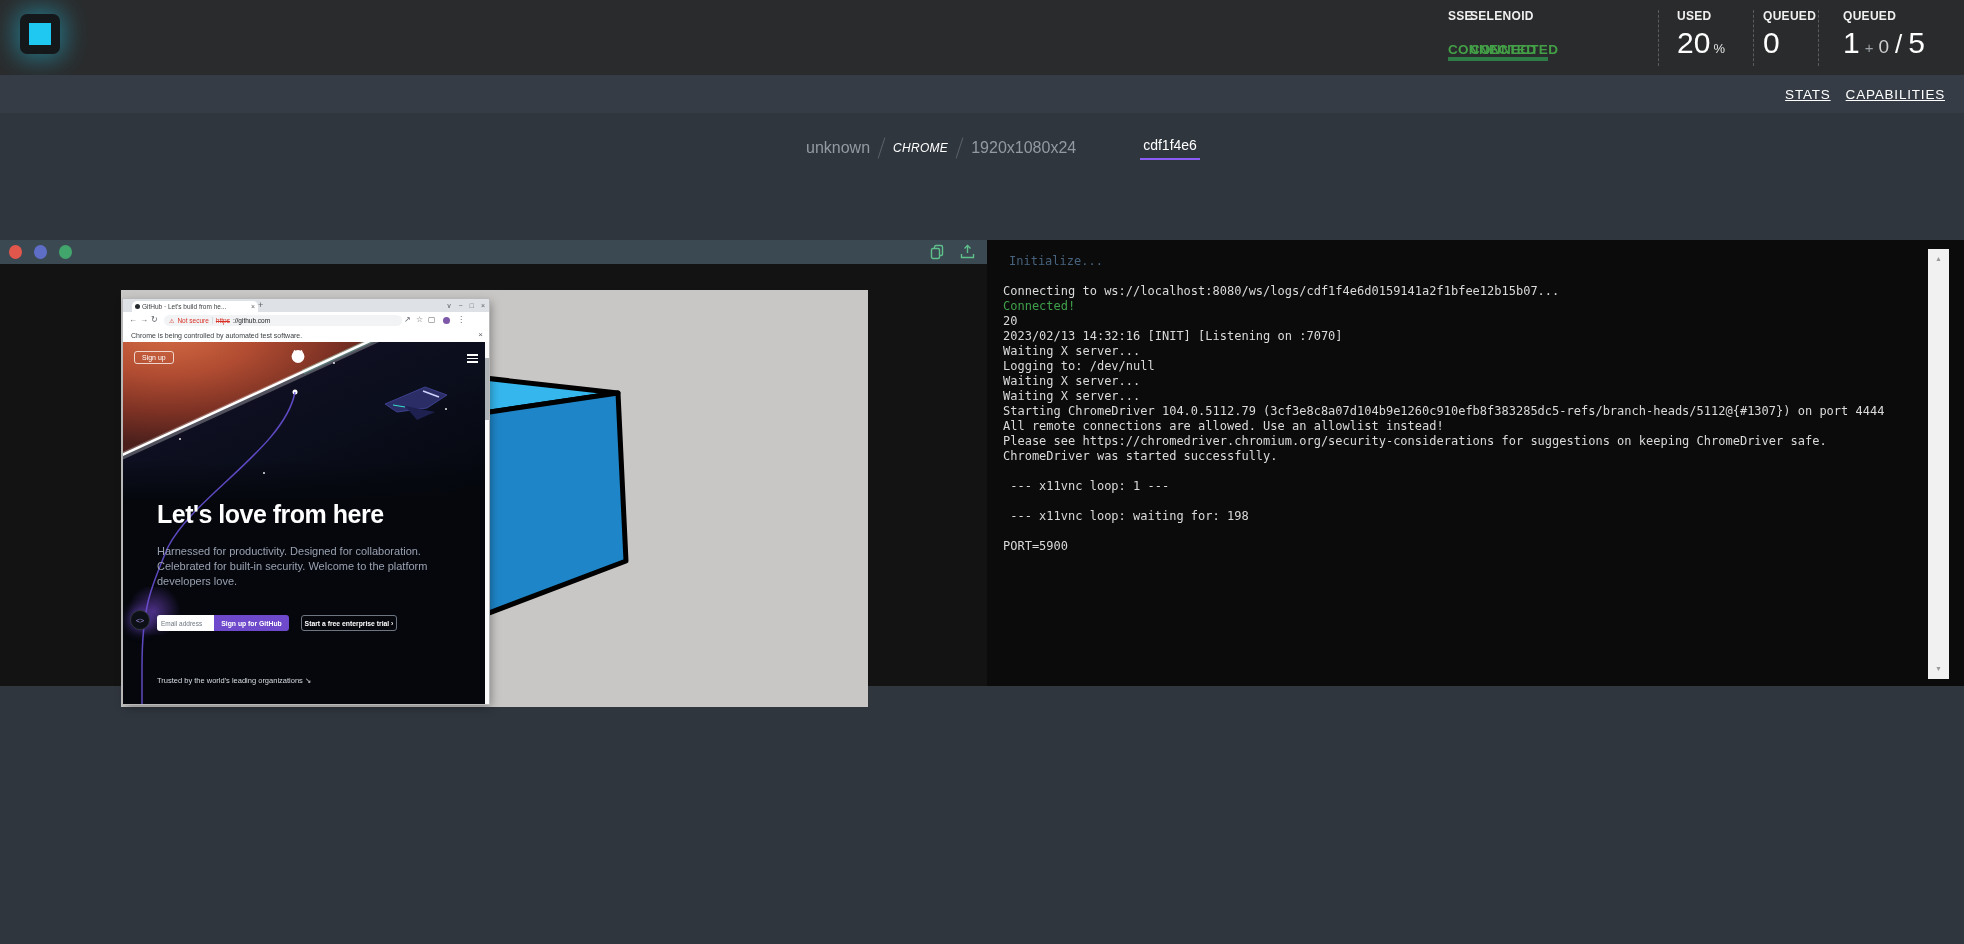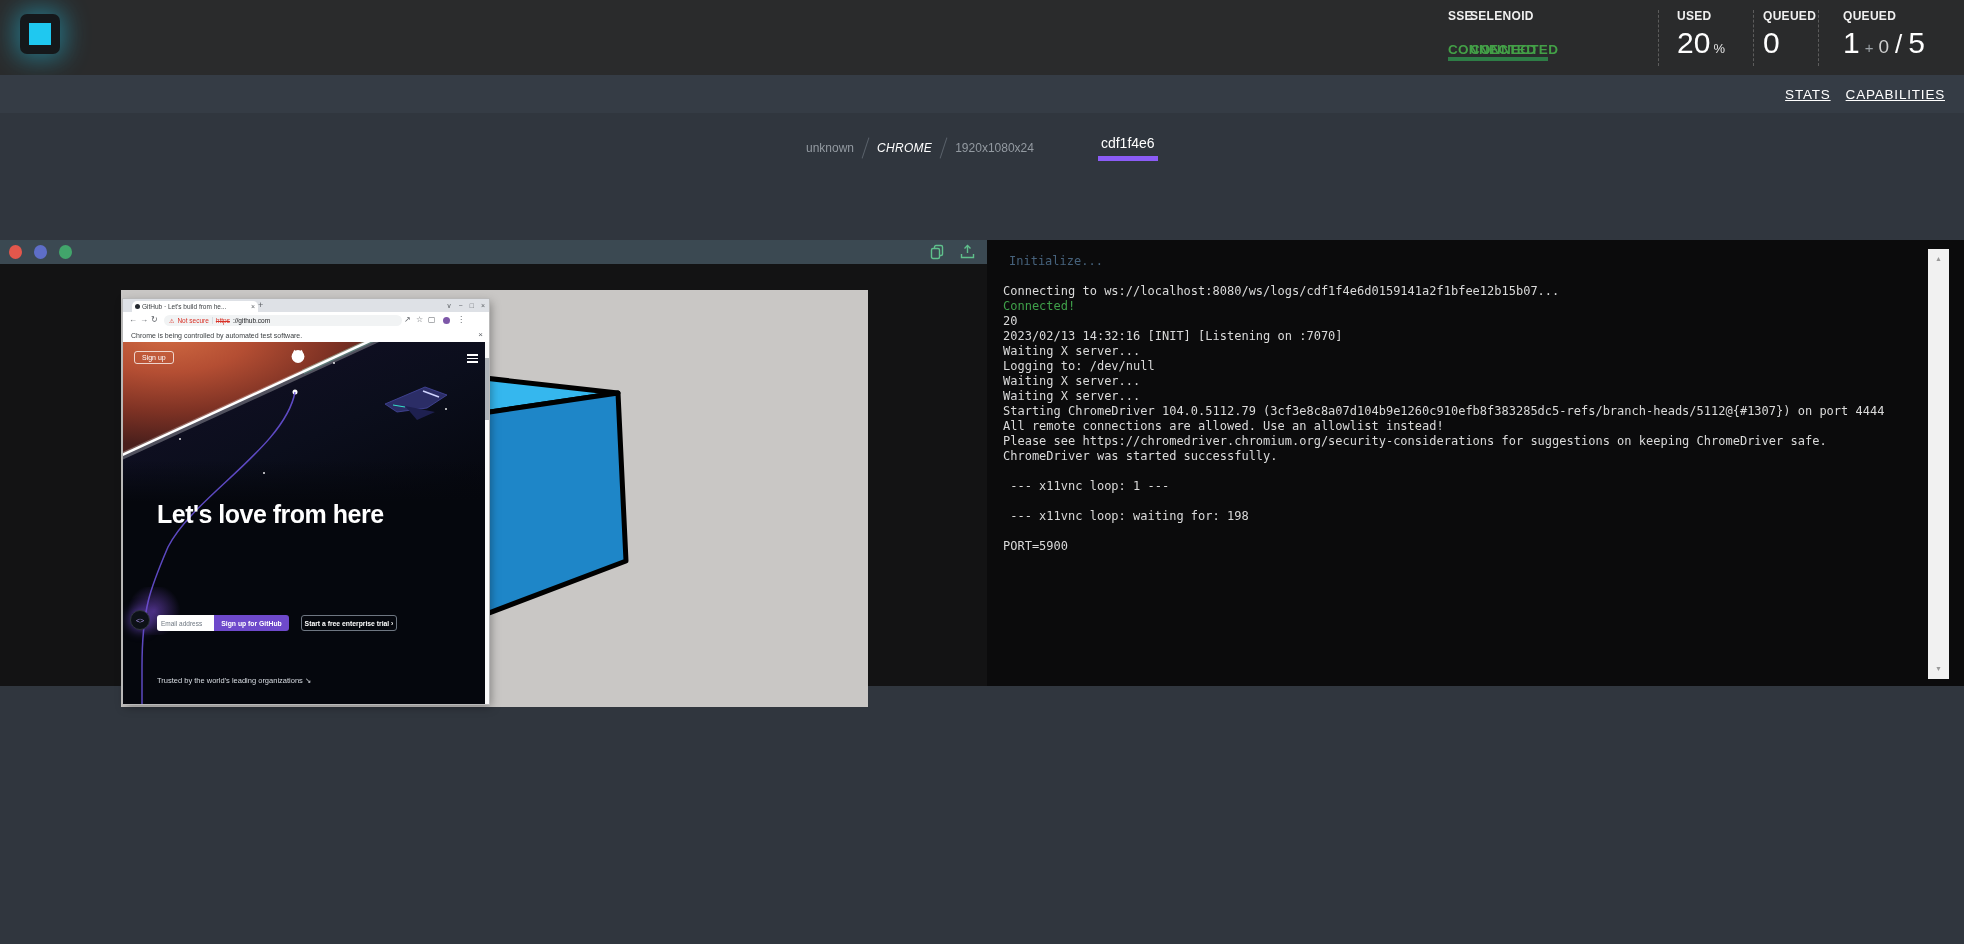--- a/index.html
+++ b/index.html
@@ -29,23 +29,23 @@
   .quota-pending{font-size:19px;color:#CFCFCF;}
   .quota-slash{font-size:26px;color:#fff;margin:0 6px;}
   .stat-sep{position:absolute;top:10px;height:56px;width:0;border-left:1px dashed #5C5C5C;}
   
   .subheader{position:absolute;left:0;top:75px;width:1964px;height:38px;background:#353C45;}
   .nav-tabs{position:absolute;right:19px;top:0;height:38px;display:flex;gap:15px;align-items:center;}
   .nav-tab{color:#FFF;font-size:13.5px;letter-spacing:.8px;font-weight:500;cursor:pointer;text-decoration:underline;}
   
   .session-row{position:absolute;left:806px;top:132px;height:32px;display:flex;align-items:center;}
   .sess-sep{width:1px;height:22px;background:#5A626B;transform:rotate(18deg);margin:0 11px;}
-  .sess-owner,.sess-res{font-size:12px;color:#939AA1;}
+  .sess-owner,.sess-res{font-size:16px;color:#939AA1;}
   .sess-browser{font-size:12px;color:#FFF;letter-spacing:.3px;font-style:italic;}
-  .sess-id{font-size:14px;color:#FFF;margin-left:64px;border-bottom:5px solid #8b5cf6;padding:0 3px 5px;cursor:pointer;}
+  .sess-id{font-size:14px;color:#FFF;margin-left:64px;border-bottom:2px solid #8b5cf6;padding:0 3px 5px;cursor:pointer;}
   
   .vnc-panel{position:absolute;left:0;top:240px;width:987px;height:446px;}
   .vnc-titlebar{position:absolute;top:0;left:0;right:0;height:24px;background:#3B4952;}
   .tl{position:absolute;top:5px;width:13px;height:14px;border-radius:50%;cursor:pointer;}
   .tl-red{left:9px;background:#E2574C;}
   .tl-blue{left:34px;background:#5E6EC7;}
   .tl-green{left:59px;background:#42A56B;}
   .vnc-actions{position:absolute;right:12px;top:4px;display:flex;gap:15px;}
   .vnc-action{cursor:pointer;}
   .vnc-body{position:absolute;top:24px;left:0;right:0;bottom:0;background:#131314;}
@@ -299,20 +299,21 @@
               </div>
           </div>
 
           <svg class="curve-svg" width="200" height="322" viewBox="0 0 200 322">
             <circle cx="172" cy="5" r="2.5" fill="#FFFFFF"></circle>
             <path d="M172,5 C162,60 70,110 45,160 C28,200 19,220 19,280 L19,320" stroke="#6C55E0" stroke-width="1.5" fill="none" opacity="0.85"></path>
           </svg>
           <div class="nebula"></div>
 
           <div class="heading">Let's love from here</div>
+          <div class="para">Harnessed for productivity. Designed for collaboration. Celebrated for built-in security. Welcome to the platform developers love.</div>
 
           <div class="code-circle">&lt;&gt;</div>
           <input class="email" type="text" placeholder="Email address" style="">
           <div class="cta">Sign up for GitHub</div>
           <div class="trial">Start a free enterprise trial ›</div>
           <div class="trusted">Trusted by the world's leading organizations ↘</div>
 
           <div class="gh-scroll">
             <div class="gh-thumb"></div>
           </div>

